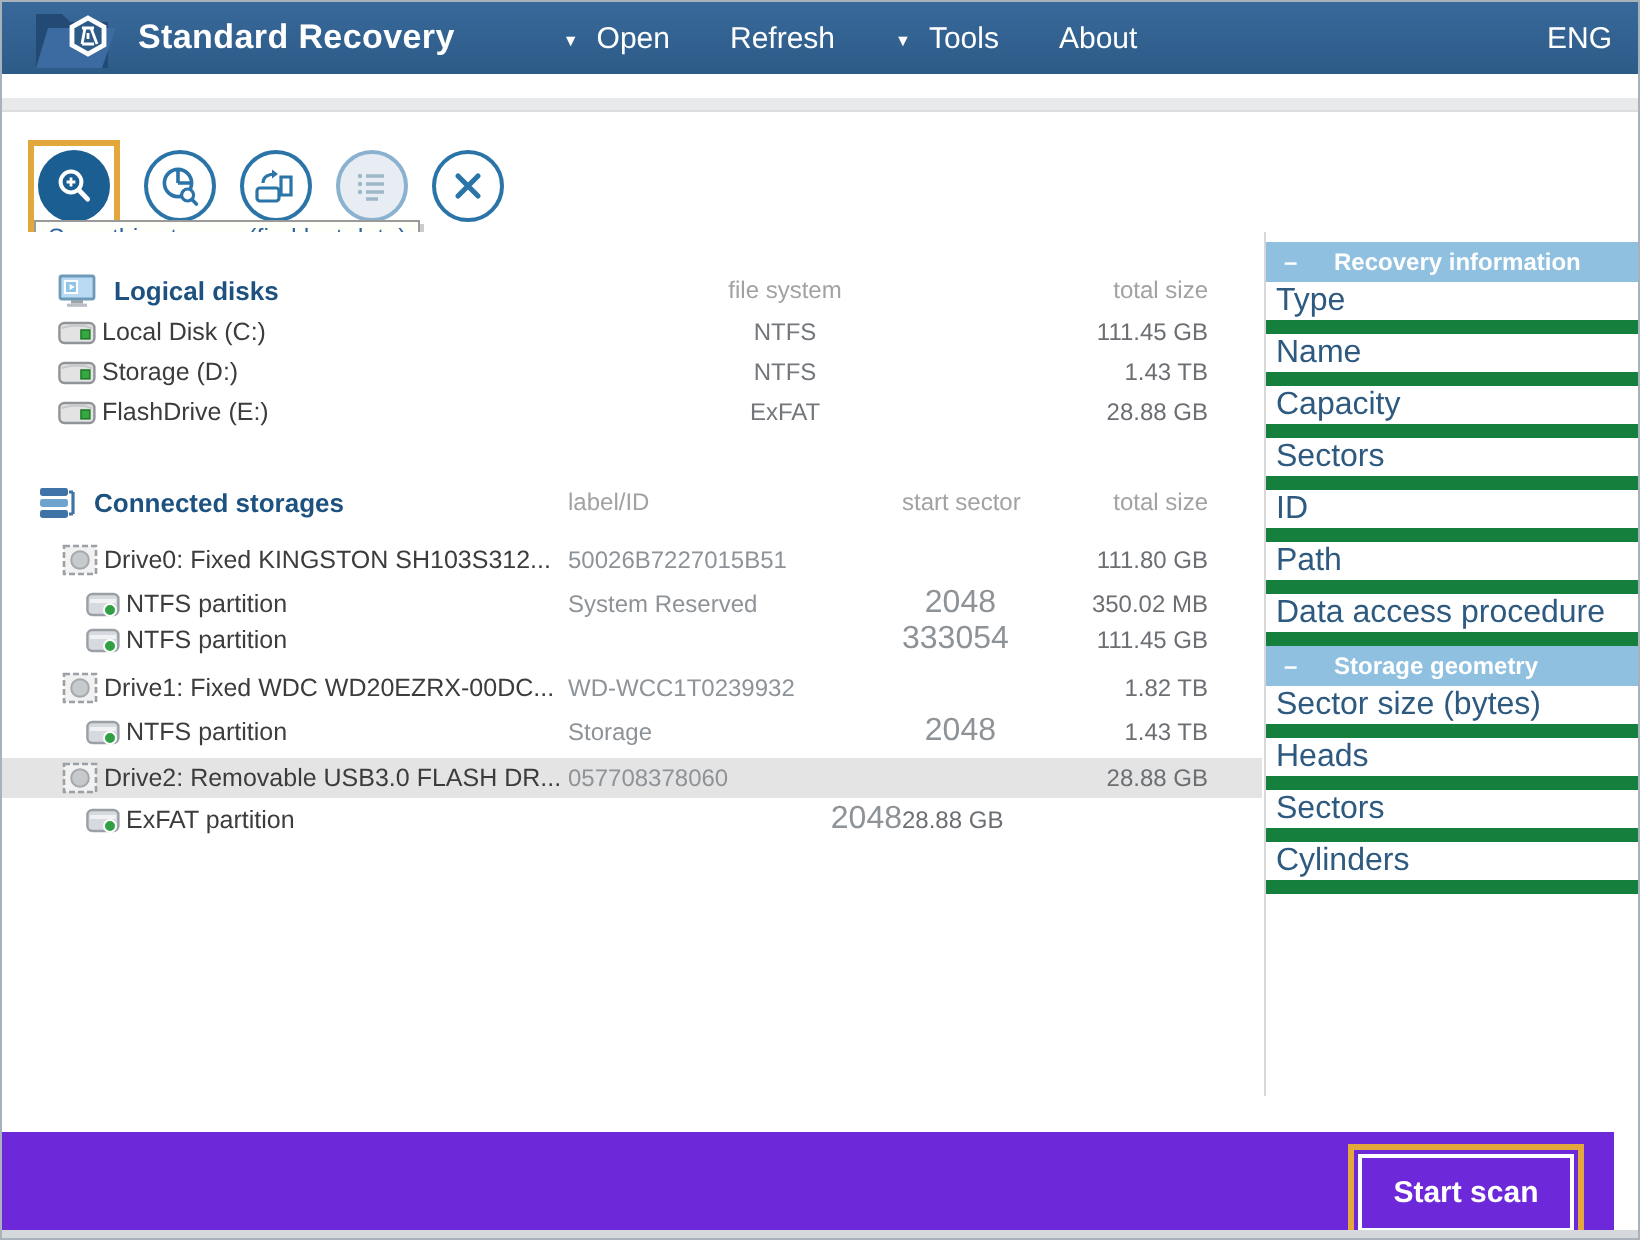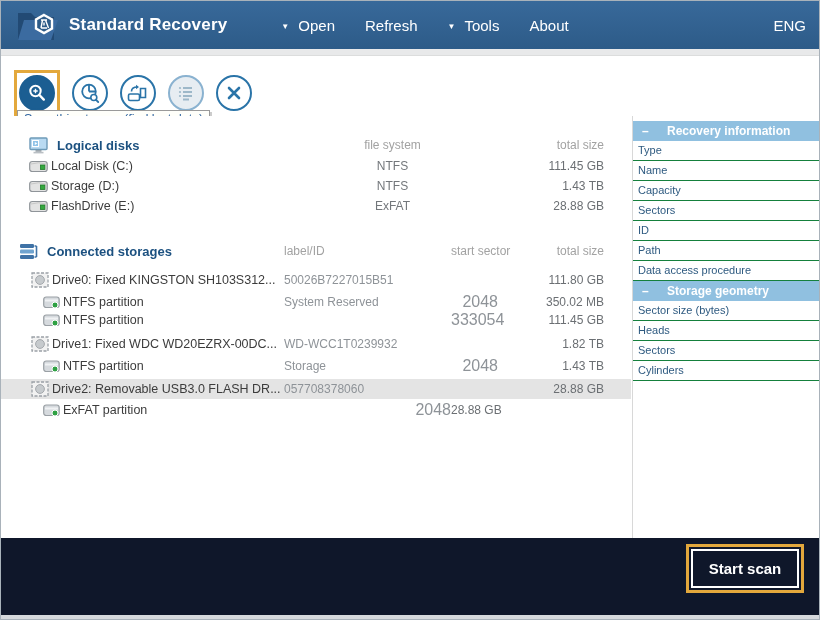--- a/index.html
+++ b/index.html
@@ -1,19 +1,19 @@
 <!DOCTYPE html>
 <html style="--accent: #e3a83c; --sb-hdr: #90c0e0;"><head>
 <meta charset="utf-8">
 <style>
   html,body{margin:0;padding:0;background:#cfd4d8;}
   .window{position:relative;width:818px;height:618px;border:1px solid #a9b2ba;background:#fff;
           font-family:"Liberation Sans",sans-serif;overflow:hidden;}
   
-  .topbar{position:absolute;left:0;top:0;right:0;height:48px;
+  .topbar{position:absolute;left:0;top:0;right:0;height:36px;
           background:linear-gradient(#38699a,#2d5b88);display:flex;align-items:center;}
   .logo{margin-left:13px;width:46px;height:40px;flex:0 0 auto;}
   .app-title{color:#fff;font-size:17px;font-weight:bold;margin-left:9px;letter-spacing:.2px;}
   .menu{display:flex;margin-left:54px;gap:30px;align-items:center;color:#fff;font-size:15px;}
   .menu-item{display:flex;align-items:center;gap:9px;cursor:pointer;}
   .caret{font-size:8px;position:relative;top:1px;}
   .lang{margin-left:auto;margin-right:13px;color:#fff;font-size:15px;cursor:pointer;}
   
   .subbar{position:absolute;top:48px;left:0;right:0;height:6px;background:#e8e9ea;border-bottom:1px solid #dcdddd;}
   
@@ -54,24 +54,24 @@
   .part-row{height:18px;}
   .row.selected{background:#e4e4e4;}
   .icon{flex:0 0 auto;line-height:0;}
   .ind-drive{margin-left:12px;}
   .ind-part{margin-left:24px;}
   
   .sb-hdr{height:20px;background:var(--sb-hdr,#90c0e0);color:#fff;font-weight:bold;font-size:12px;
           display:flex;align-items:center;}
   .sb-hdr .minus{margin-left:9px;width:18px;font-weight:bold;cursor:pointer;}
   .sb-hdr .sb-title{margin-left:7px;}
-  .sb-row{height:19px;line-height:19px;padding-left:5px;font-size:11px;color:#2e5a80;
-          border-bottom:1px solid #15803d;white-space:nowrap;}
-  
-  .footer{position:absolute;left:0;right:0;bottom:4px;height:77px;background:#0f172a;}
+  .sb-row{height:19px;line-height:19px;padding-left:5px;font-size:16px;color:#2e5a80;
+          border-bottom:7px solid #15803d;white-space:nowrap;}
+  
+  .footer{position:absolute;left:0;right:12px;bottom:4px;height:49px;background:#6d28d9;}
   .bottom-strip{position:absolute;left:0;right:0;bottom:0;height:4px;background:#d6d9dc;}
   .hl-btn{position:absolute;right:15px;top:6px;border:3px solid var(--accent,#e3a83c);padding:2px;line-height:0;}
   .start-scan{width:108px;height:39px;border:2px solid #fff;background:transparent;color:#fff;
               font-weight:bold;font-size:15px;font-family:"Liberation Sans",sans-serif;cursor:pointer;}
 </style>
 </head>
 <body>
 
 <div class="window">
 

